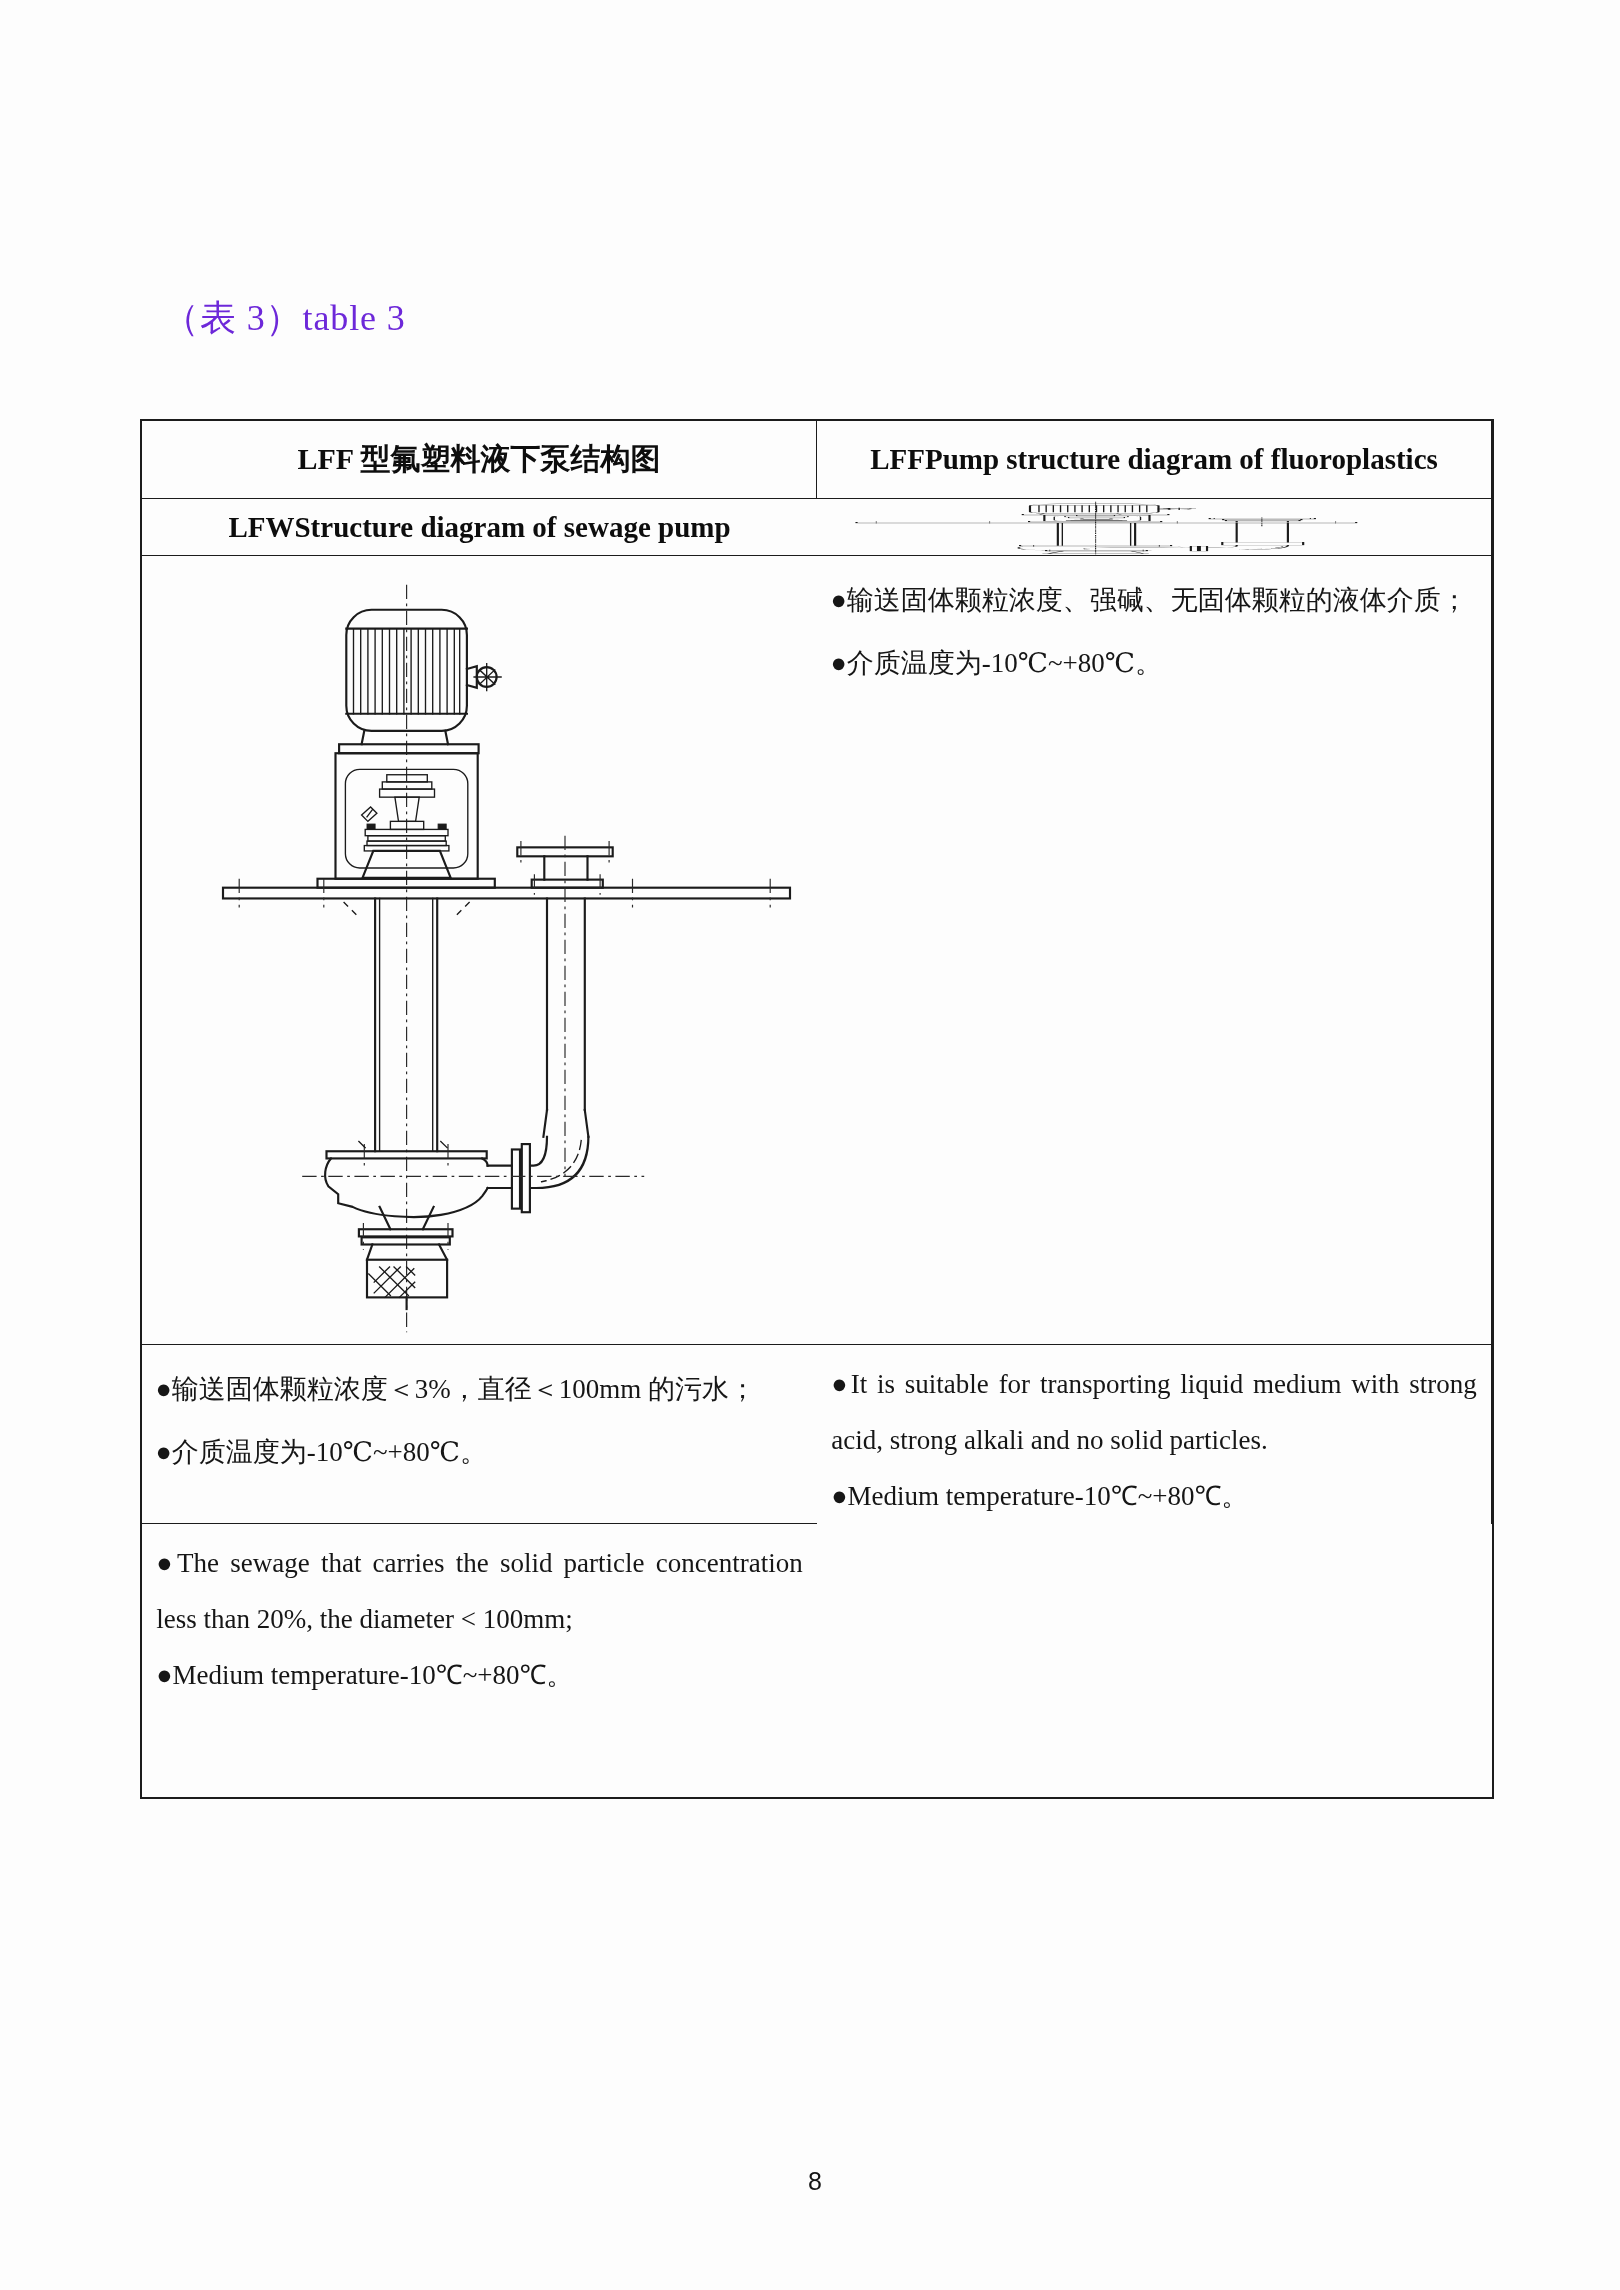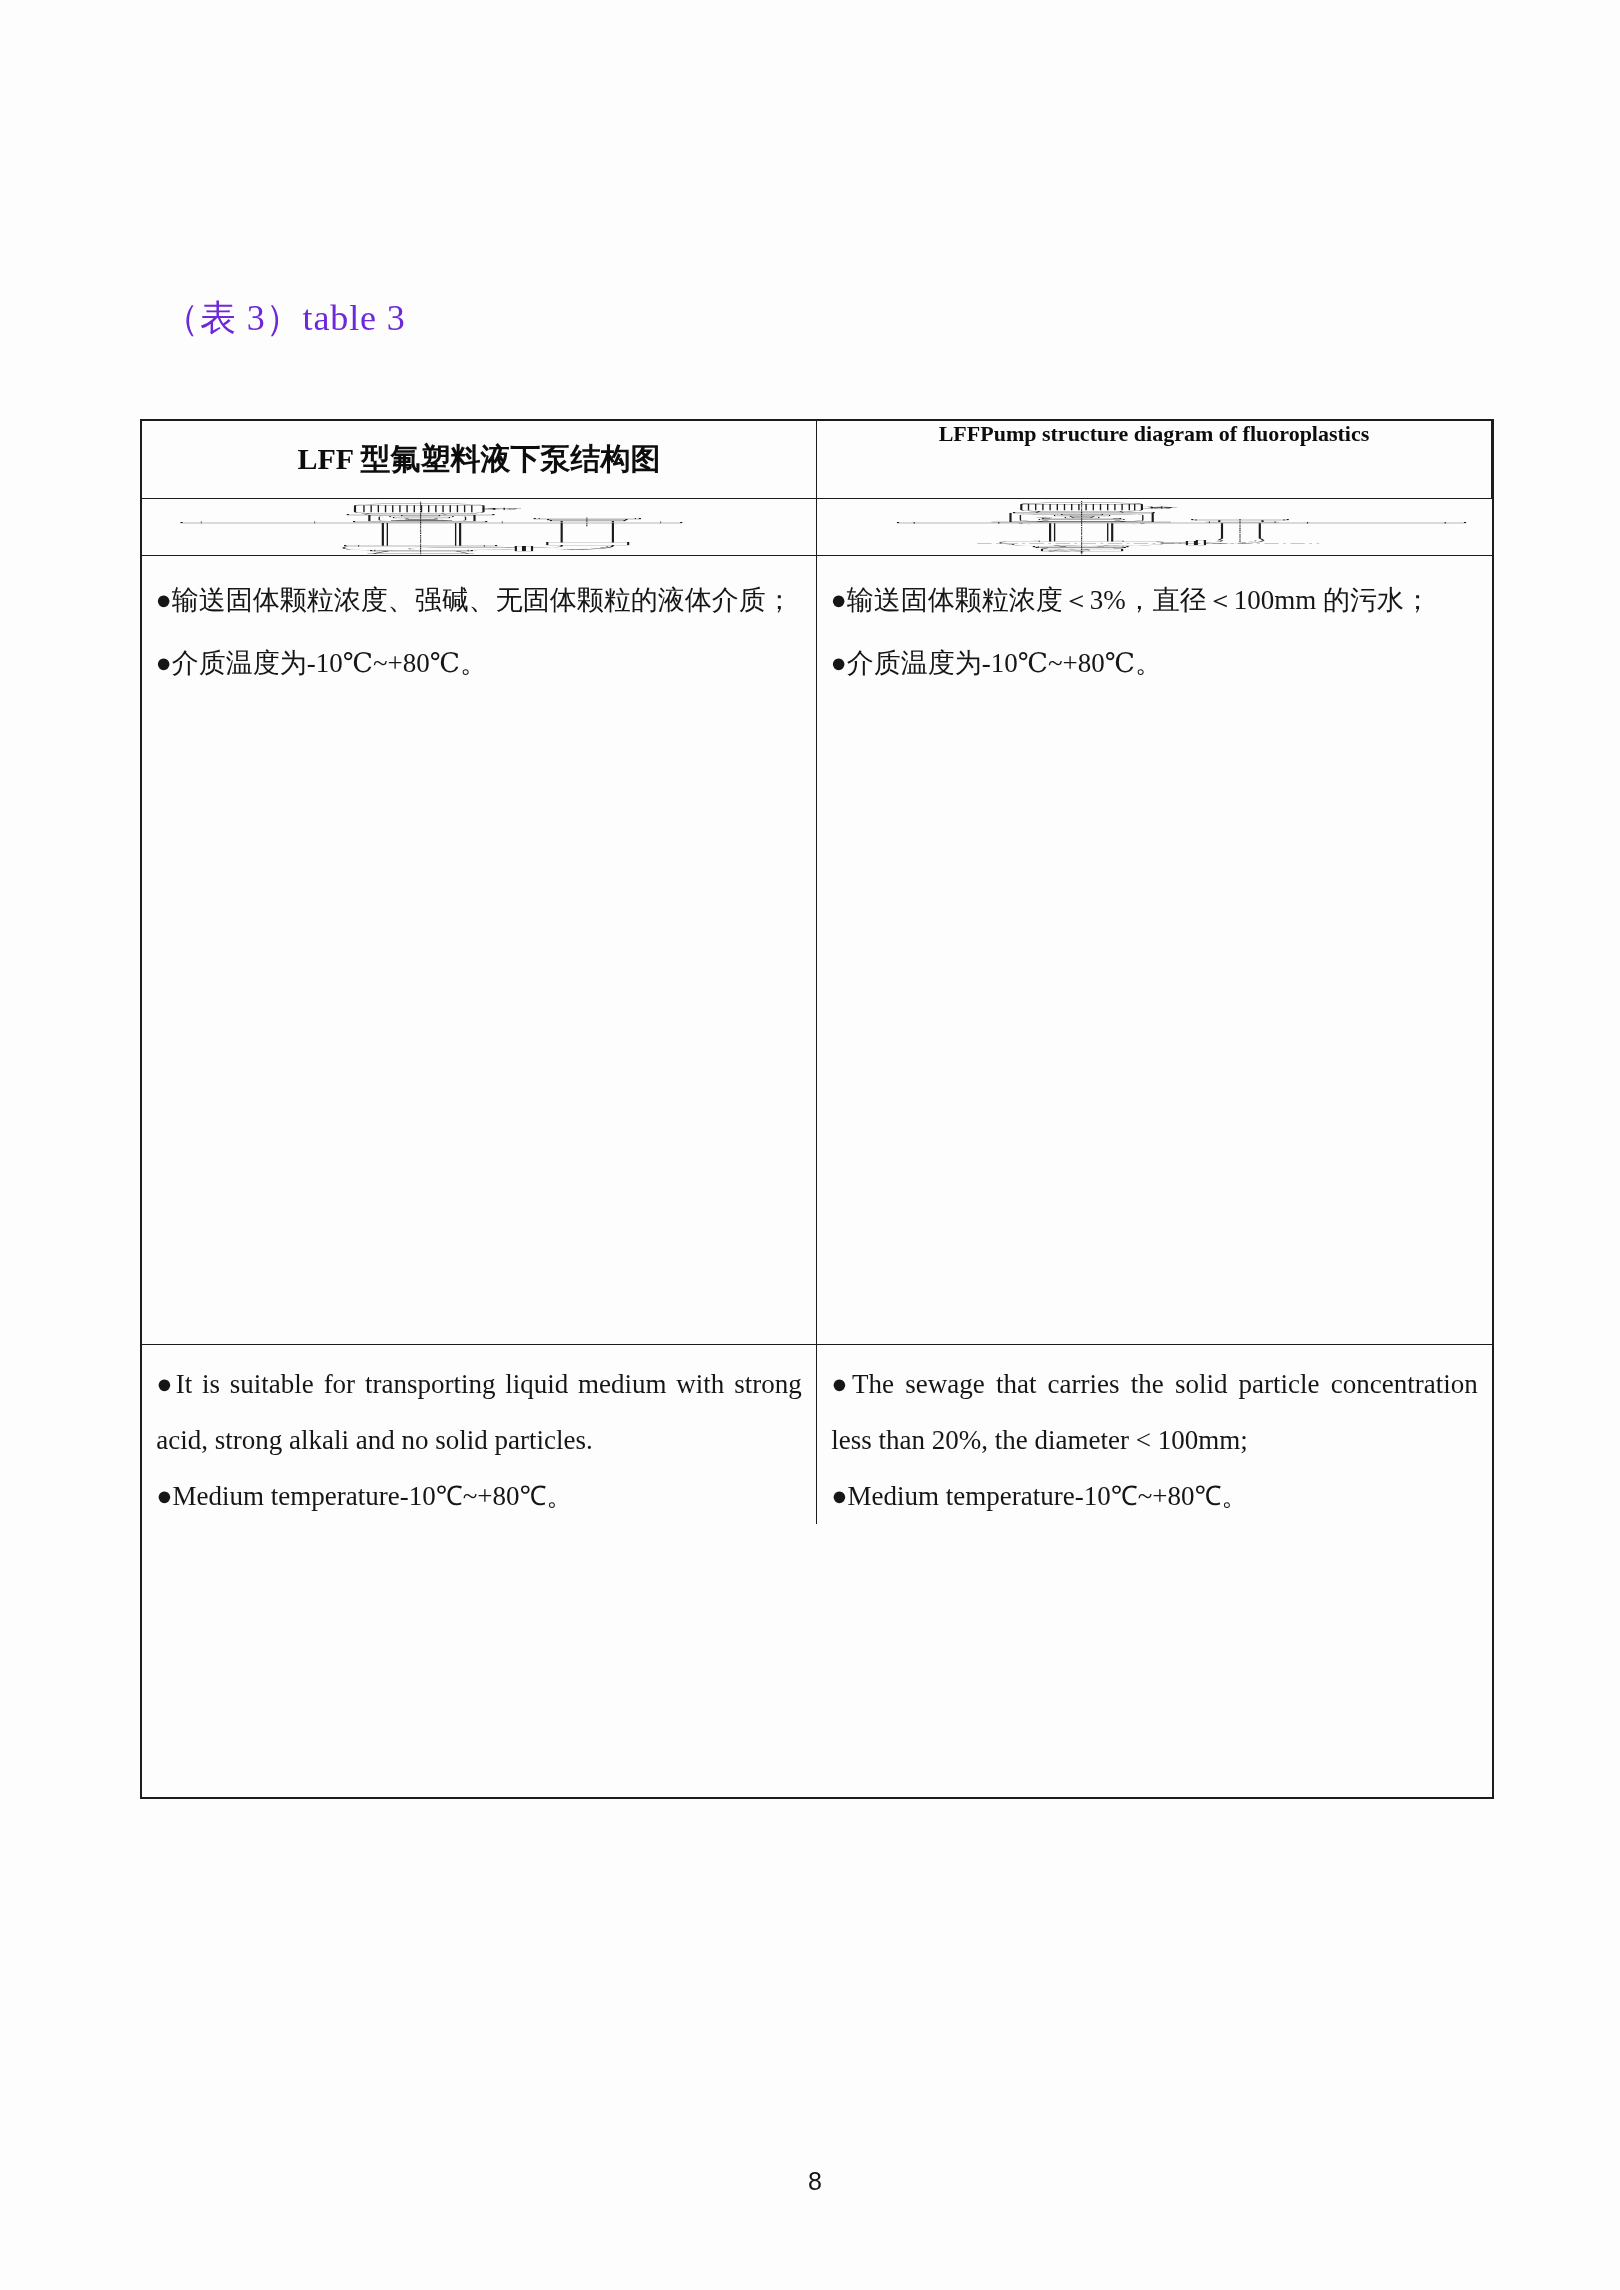--- a/index.html
+++ b/index.html
@@ -32,22 +32,22 @@
     position:relative;
     overflow:hidden;
   }
   .c.lastcol{border-right:none;}
   .c.lastrow{border-bottom:none;font-family:Liberation Serif, serif;}
   .hd-cn{
     display:flex;align-items:center;justify-content:center;
     font-weight:bold;font-size:30px;color:#0d0d0d;
   }
   .hd-en{
-    display:flex;align-items:flex-start;justify-content:center;
-    font-weight:bold;font-size:22px;color:#0d0d0d;
+    display:flex;align-items:center;justify-content:center;
+    font-weight:bold;font-size:29px;color:#0d0d0d;
   }
   .notes{padding:12.5px 13.4px 0 13.4px;font-size:27px;color:#161616;}
   .notes p{margin:0;line-height:63px;}
   .notes-en{padding:10.7px 14.3px 0 14.3px;font-size:27px;color:#161616;}
   .notes-en p{margin:0;line-height:56px;}
   .notes-en p.just{text-align:justify;}
   .diagram-svg{position:absolute;inset:0;width:100%;height:100%;}
   .pgnum{
     position:absolute;left:788px;top:2167px;width:54px;
     text-align:center;font-family:"Liberation Sans","DejaVu Sans",sans-serif;
@@ -68,20 +68,23 @@
   <div class="doc-title">（表 3）table 3</div>
 
   <div class="tbl">
 
     <div class="c hd-cn">
       <span>LFF 型氟塑料液下泵结构图</span>
     </div>
 
     <div class="c hd-en">
       <span>LFFPump structure diagram of fluoroplastics</span>
+    </div>
+    <div class="c hd-en lastcol">
+      <span>LFWStructure diagram of sewage pump</span>
     </div>
 
     <div class="c">
       <svg class="diagram-svg" viewBox="0 0 750 879" preserveAspectRatio="none">
 
         <path class="cl" d="M310 42 V866"></path>
 
         <g>
           <rect class="ln" x="237" y="77" width="143" height="153" rx="30"></rect>
           <line class="ln" x1="237" y1="100" x2="380" y2="100"></line>

